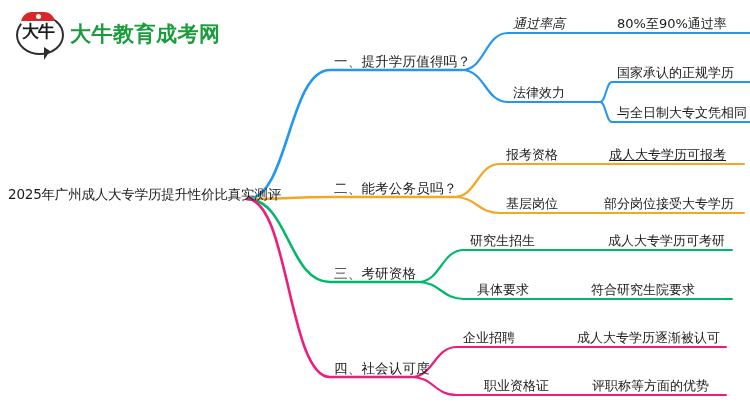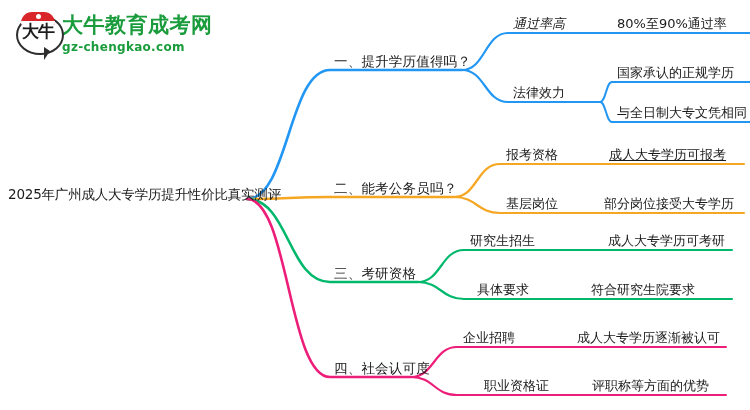--- a/index.html
+++ b/index.html
@@ -18,21 +18,21 @@
 
   
   #logo-block {
     position: absolute;
     left: 14px;
     top: 6px;
     width: 220px;
     height: 56px;
     display: flex;
     align-items: center;
-    gap: 0;
+    gap: 8px;
   }
   #logo-mark {
     position: relative;
     width: 48px;
     height: 46px;
     flex: 0 0 48px;
   }
   #logo-bubble {
     position: absolute;
     left: 2px;
@@ -155,21 +155,20 @@
 <div id="logo-block">
   <div id="logo-mark">
     <div id="logo-bubble"></div>
     <div id="logo-cap">
       <div id="logo-cap-dot"></div>
     </div>
     <div id="logo-mark-text">大牛</div>
   </div>
   <div id="logo-text-block">
     <div id="logo-title">大牛教育成考网</div>
-    <div id="logo-sub">gz-chengkao.com</div>
   </div>
 </div>
 
 <svg id="mindmap-svg" viewBox="0 0 750 410" xmlns="http://www.w3.org/2000/svg">
   <g id="connector-layer" fill="none" stroke-linecap="round">
       <path d="M 247 199 C 288.5 199, 288.5 70, 330 70 L 462 70" stroke="#2196f3" stroke-width="2.6" fill="none" stroke-linecap="round"></path>
       <path d="M 462 70 C 485 70, 485 33, 508 33" stroke="#2196f3" stroke-width="2.2" fill="none" stroke-linecap="round"></path>
       <path d="M 508 33 L 600 33" stroke="#2196f3" stroke-width="2.2" fill="none" stroke-linecap="round"></path>
       <path d="M 600 33 C 606 33, 606 33, 612 33" stroke="#2196f3" stroke-width="2" fill="none" stroke-linecap="round"></path>
       <path d="M 612 33 L 750 33" stroke="#2196f3" stroke-width="2" fill="none" stroke-linecap="round"></path>

